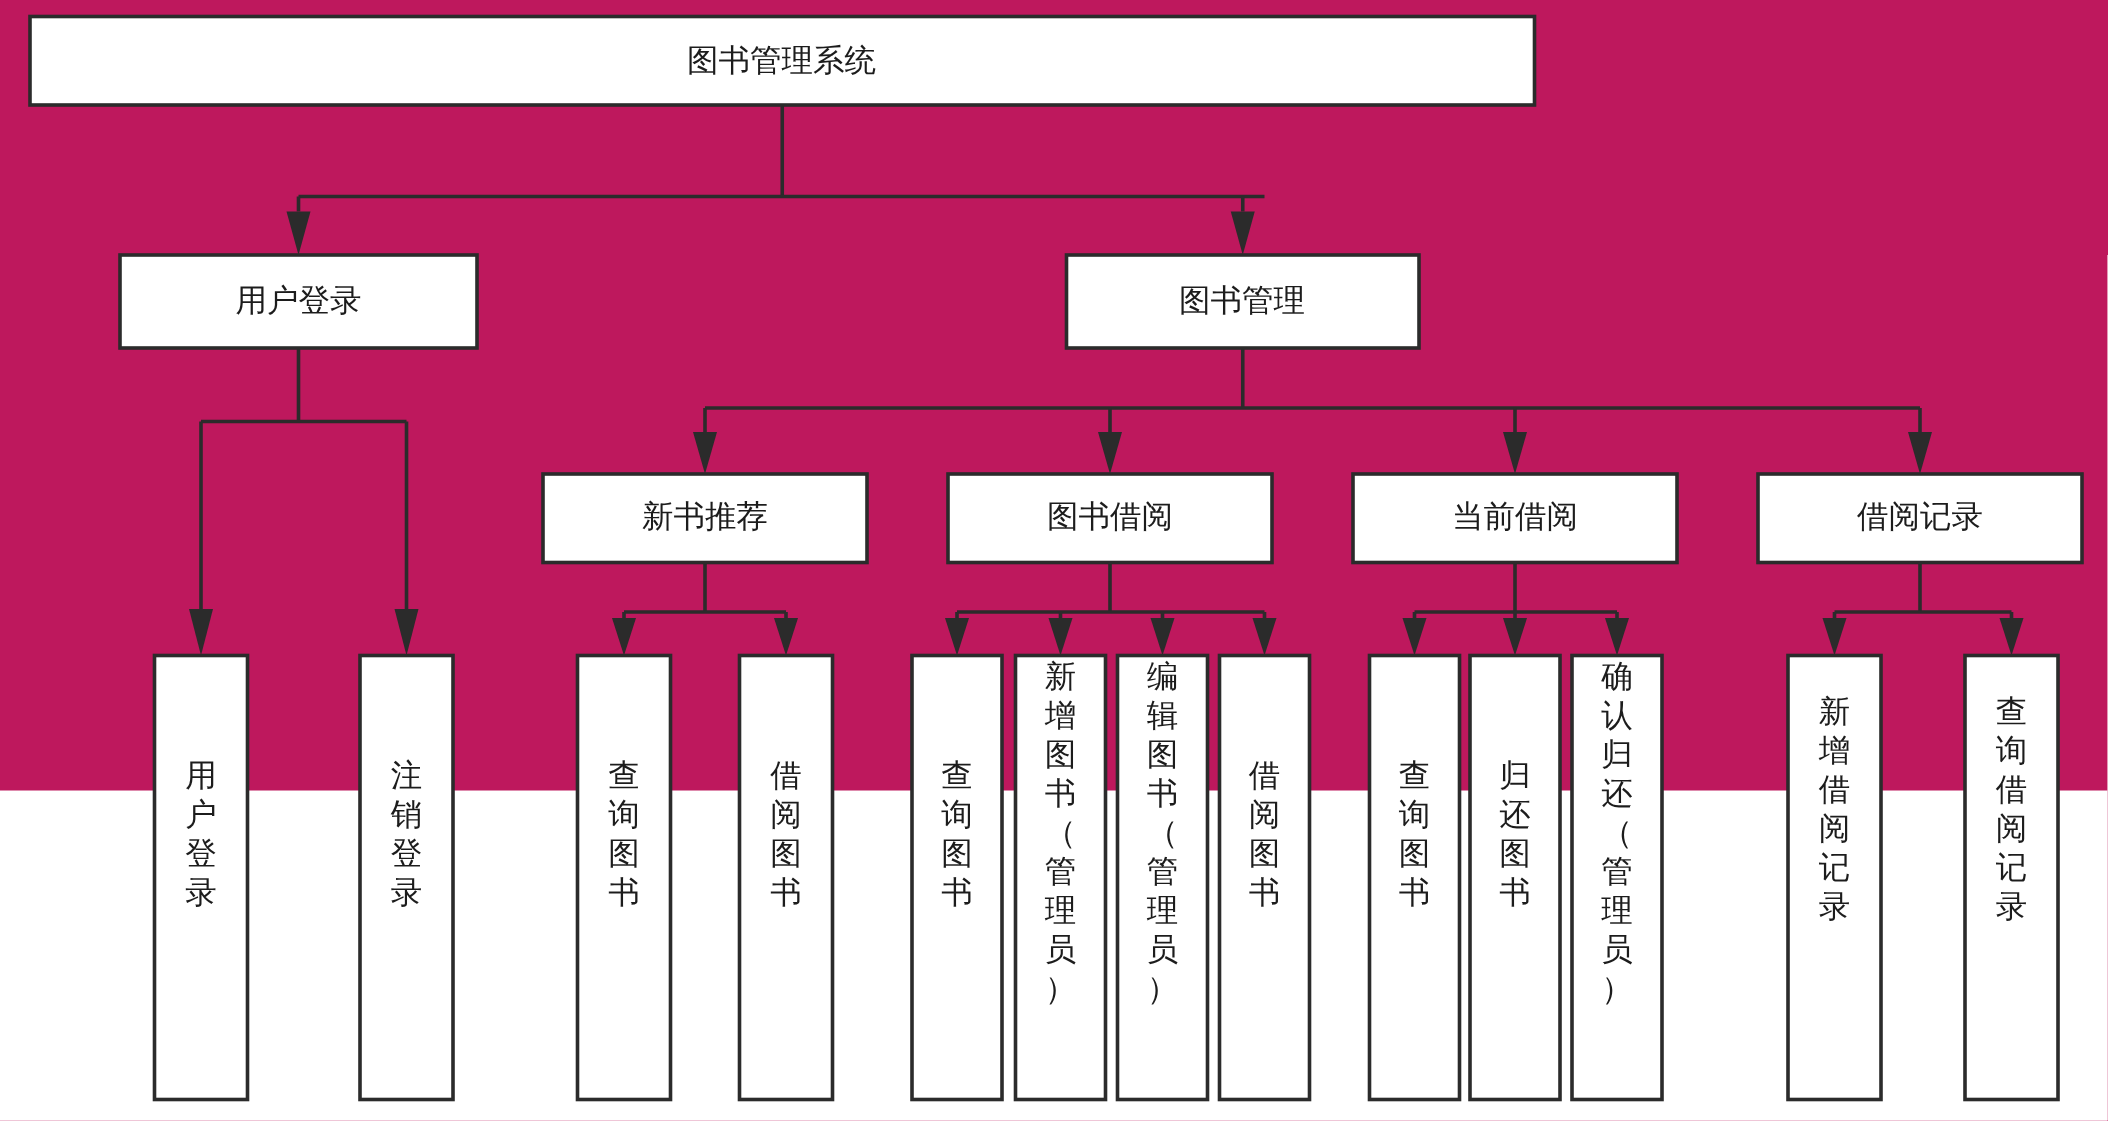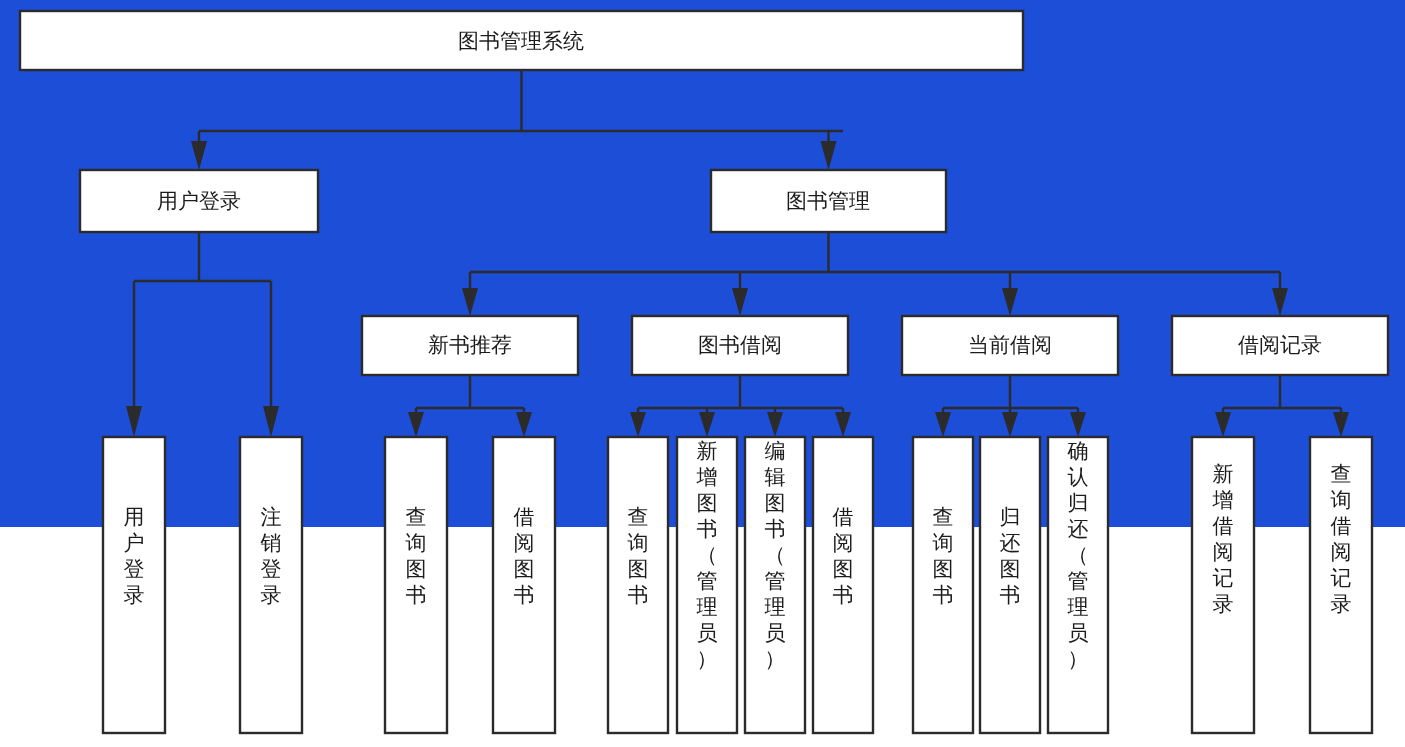--- a/index.html
+++ b/index.html
@@ -10,21 +10,21 @@
   body {
     width: 1405px;
     height: 747px;
     font-family: "Liberation Sans", "DejaVu Sans", sans-serif;
     overflow: hidden;
   }
   #diagram-root {
     position: relative;
     width: 1405px;
     height: 527px;
-    background: #1d4ed8;
+    background: #be185d;
   }
   svg#flow-svg {
     position: absolute;
     left: 0;
     top: 0;
     width: 1405px;
     height: 747px;
   }
   .node-box {
     fill: #ffffff;

